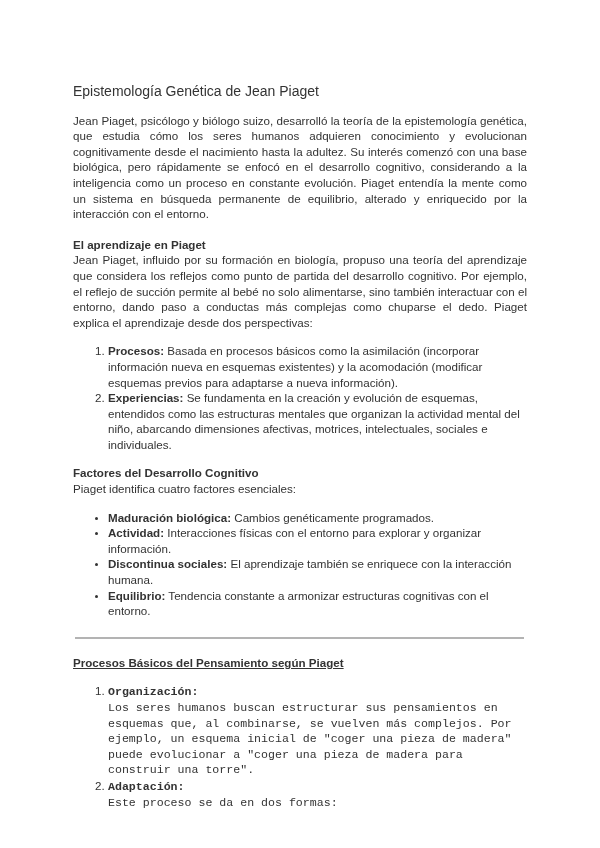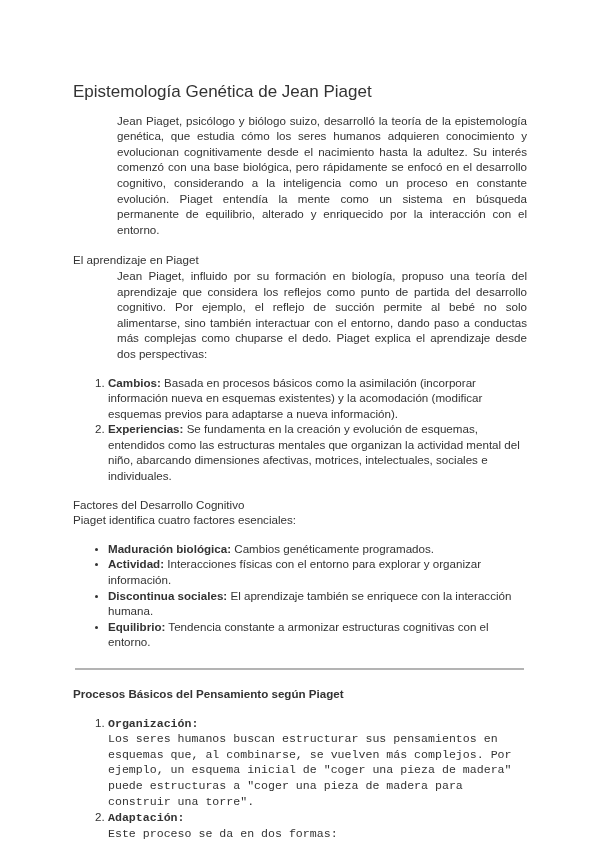--- a/index.html
+++ b/index.html
@@ -5,53 +5,53 @@
   html, body { margin: 0; padding: 0; background: #ffffff; }
   body {
     width: 600px; height: 848px; overflow: hidden; position: relative;
     font-family: "Liberation Sans", sans-serif;
     color: #333333;
   }
   .page {
     position: absolute; left: 73px; top: 84px; width: 454px;
     font-size: 11.6px; line-height: 15.6px;
   }
-  .title { margin: 0 0 13px 0; font-size: 17px; font-weight: normal; }
+  .title { margin: 0 0 13px 0; font-size: 14px; font-weight: normal; }
   p { margin: 0; }
-  .justify { text-align: justify; margin-left: 44px; }
-  .h2 { font-weight: normal; margin: 0; }
+  .justify { text-align: justify; }
+  .h2 { font-weight: bold; margin: 0; }
   .gap { height: 15px; }
   ol, ul { margin: 13px 0 0 0; padding: 0 0 0 35px; }
   ol li, ul li { margin: 0; padding-left: 0; }
   ol { list-style: decimal; }
   ul { list-style: disc; }
   ul li::marker { font-size: 10px; }
   b { font-weight: bold; }
   .rule {
     margin: 18px 0 0 2px; height: 2px; background: #b3b3b3; width: 449px;
   }
-  .sec3 { margin-top: 16px; font-weight: bold; }
+  .sec3 { margin-top: 16px; font-weight: bold; text-decoration: underline; }
   .sub { display: block; font-family: Liberation Mono, monospace; }
 </style>
 </head>
 <body>
 
 <div class="page">
 
   <p class="title">Epistemología Genética de Jean Piaget</p>
 
   <p class="justify">Jean Piaget, psicólogo y biólogo suizo, desarrolló la teoría de la epistemología genética, que estudia cómo los seres humanos adquieren conocimiento y evolucionan cognitivamente desde el nacimiento hasta la adultez. Su interés comenzó con una base biológica, pero rápidamente se enfocó en el desarrollo cognitivo, considerando a la inteligencia como un proceso en constante evolución. Piaget entendía la mente como un sistema en búsqueda permanente de equilibrio, alterado y enriquecido por la interacción con el entorno.</p>
 
   <div class="gap"></div>
 
   <p class="h2">El aprendizaje en Piaget</p>
   <p class="justify">Jean Piaget, influido por su formación en biología, propuso una teoría del aprendizaje que considera los reflejos como punto de partida del desarrollo cognitivo. Por ejemplo, el reflejo de succión permite al bebé no solo alimentarse, sino también interactuar con el entorno, dando paso a conductas más complejas como chuparse el dedo. Piaget explica el aprendizaje desde dos perspectivas:</p>
 
   <ol>
-    <li><b>Cambios:</b><span> Basada en procesos básicos como la asimilación (incorporar información nueva en esquemas existentes) y la acomodación (modificar esquemas previos para adaptarse a nueva información).</span></li>
+    <li><b>Procesos:</b><span> Basada en procesos básicos como la asimilación (incorporar información nueva en esquemas existentes) y la acomodación (modificar esquemas previos para adaptarse a nueva información).</span></li>
     <li><b>Experiencias:</b><span> Se fundamenta en la creación y evolución de esquemas, entendidos como las estructuras mentales que organizan la actividad mental del niño, abarcando dimensiones afectivas, motrices, intelectuales, sociales e individuales.</span></li>
   </ol>
 
   <div class="gap" style="height:13px"></div>
 
   <p class="h2">Factores del Desarrollo Cognitivo</p>
   <p>Piaget identifica cuatro factores esenciales:</p>
 
   <ul>
     <li><b>Maduración biológica:</b><span> Cambios genéticamente programados.</span></li>
@@ -60,21 +60,21 @@
     <li><b>Equilibrio:</b><span> Tendencia constante a armonizar estructuras cognitivas con el entorno.</span></li>
   </ul>
 
   <div class="rule"></div>
 
   <p class="sec3">Procesos Básicos del Pensamiento según Piaget</p>
 
   <ol>
     <li>
         <b class="sub">Organización:</b>
-        <span class="sub">Los seres humanos buscan estructurar sus pensamientos en esquemas que, al combinarse, se vuelven más complejos. Por ejemplo, un esquema inicial de "coger una pieza de madera" puede estructuras a "coger una pieza de madera para construir una torre".</span>
+        <span class="sub">Los seres humanos buscan estructurar sus pensamientos en esquemas que, al combinarse, se vuelven más complejos. Por ejemplo, un esquema inicial de "coger una pieza de madera" puede evolucionar a "coger una pieza de madera para construir una torre".</span>
       </li>
     <li>
         <b class="sub">Adaptación:</b>
         <span class="sub">Este proceso se da en dos formas:</span>
       </li>
   </ol>
 
 </div>
 
 </body></html>

